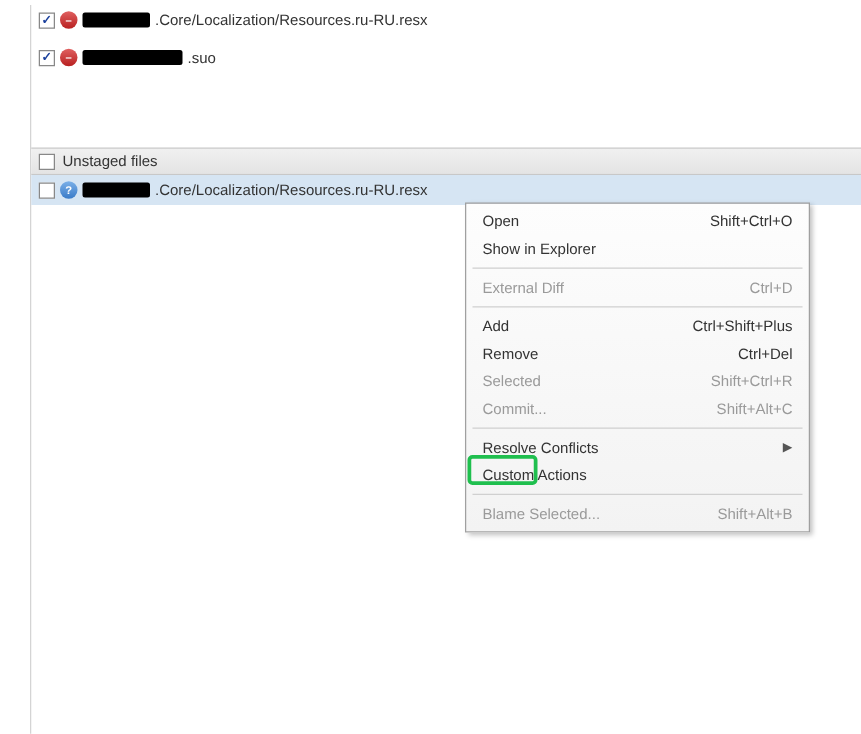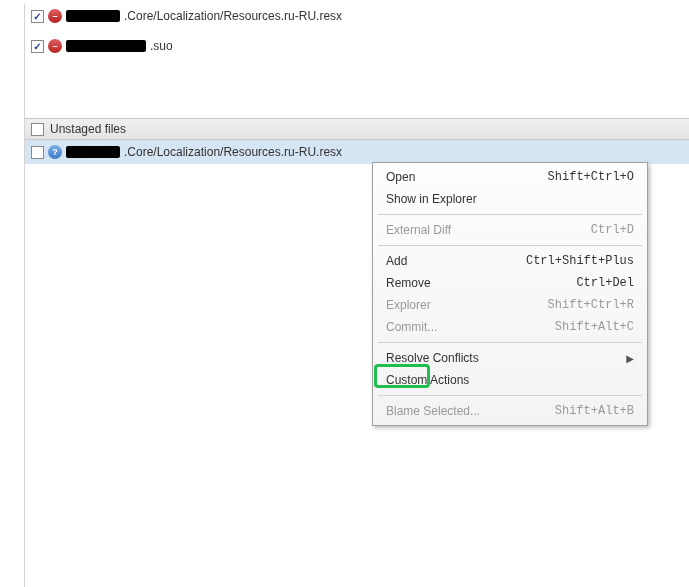--- a/index.html
+++ b/index.html
@@ -99,21 +99,21 @@
     padding: 0 10px 0 10px;
     color: #333;
     position: relative;
   }
   .menu-item.disabled { color: #9a9a9a; }
   .menu-sep {
     height: 1px;
     background: #d0d0d0;
     margin: 4px 2px;
   }
-  .menu-shortcut { color: inherit; font-family: Liberation Mono, monospace; }
+  .menu-shortcut { color: inherit; }
   .submenu-arrow {
     font-size: 10px;
     color: #555;
   }
   .highlight-ring {
     position: absolute;
     border: 3px solid #1fbf4e;
     border-radius: 4px;
     left: 374px;
     top: 364px;
@@ -172,21 +172,21 @@
   <div class="menu-sep"></div>
   <div class="menu-item">
     <span>Add</span>
     <span class="menu-shortcut">Ctrl+Shift+Plus</span>
   </div>
   <div class="menu-item">
     <span>Remove</span>
     <span class="menu-shortcut">Ctrl+Del</span>
   </div>
   <div class="menu-item disabled">
-    <span>Explorer</span>
+    <span>Selected</span>
     <span class="menu-shortcut">Shift+Ctrl+R</span>
   </div>
   <div class="menu-item disabled">
     <span>Commit...</span>
     <span class="menu-shortcut">Shift+Alt+C</span>
   </div>
   <div class="menu-sep"></div>
   <div class="menu-item">
     <span>Resolve Conflicts</span>
     <span class="submenu-arrow">▶</span>

